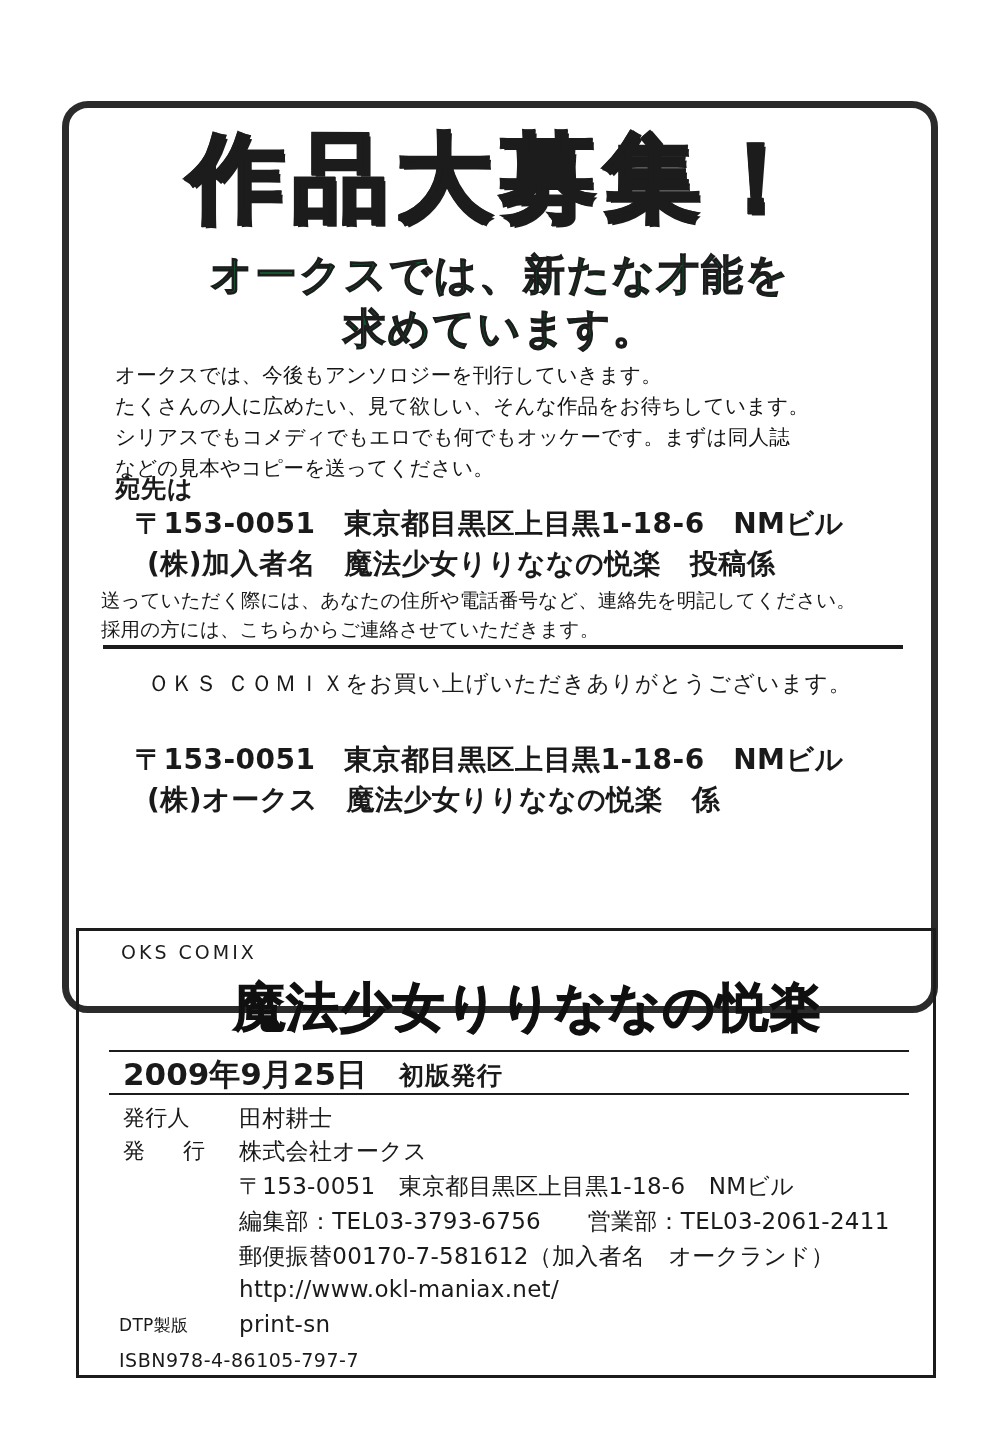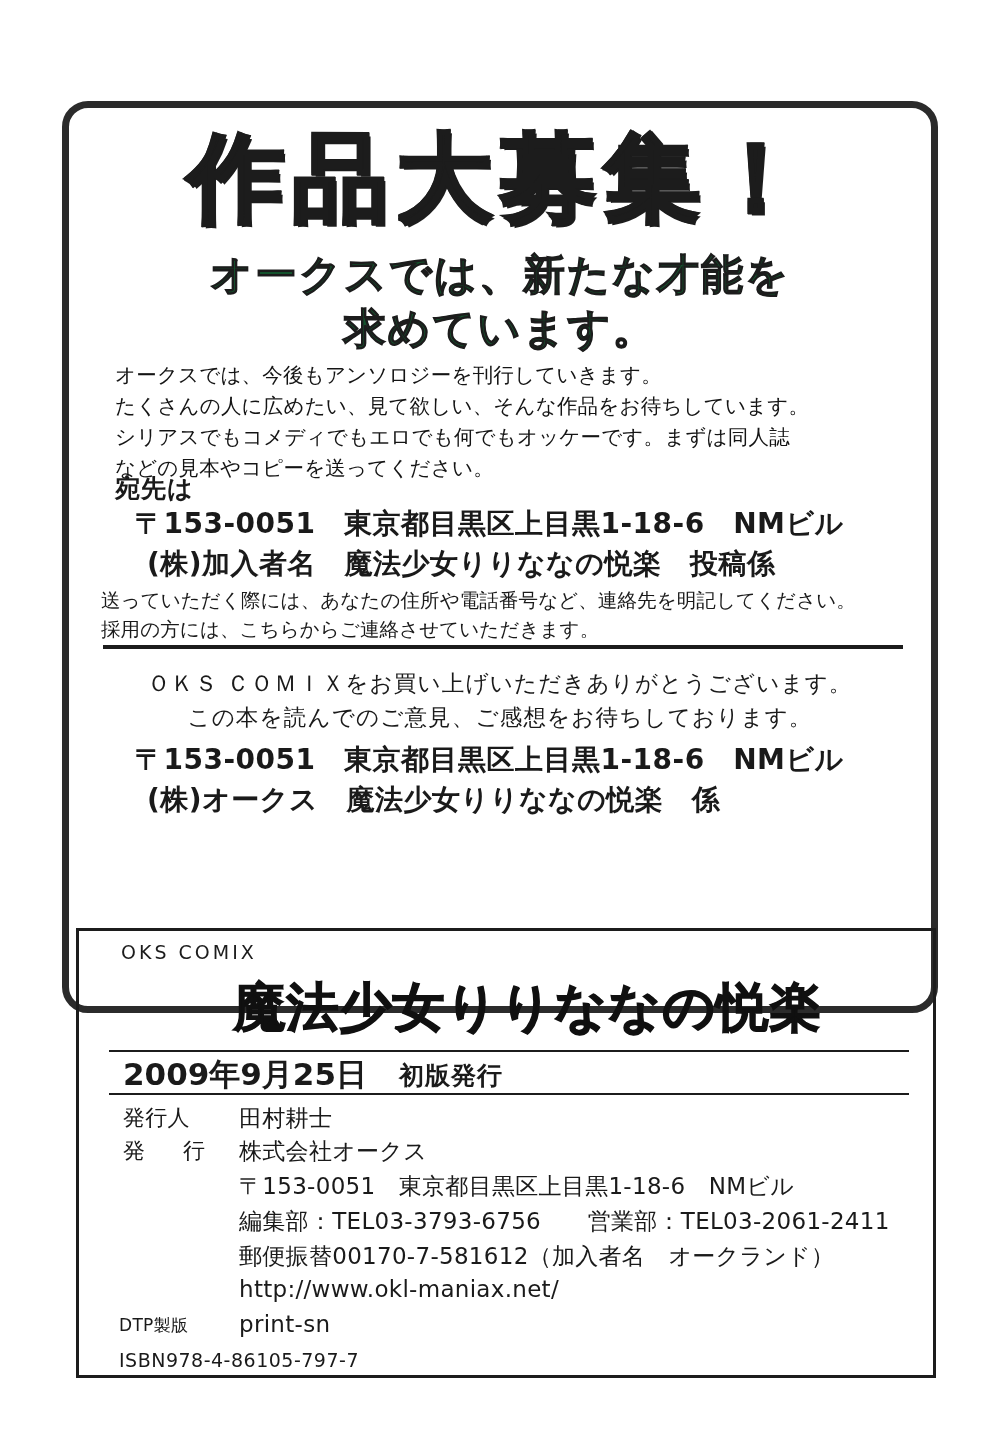--- a/index.html
+++ b/index.html
@@ -269,21 +269,20 @@
 
   <div class="note-block">
     <div>送っていただく際には、あなたの住所や電話番号など、連絡先を明記してください。</div>
     <div>採用の方には、こちらからご連絡させていただきます。</div>
   </div>
 
   <div class="hr-thick"></div>
 
   <div class="thanks-block">
     <div>ＯＫＳ ＣＯＭＩＸをお買い上げいただきありがとうございます。</div>
-    <div>この本を読んでのご意見、ご感想をお待ちしております。</div>
   </div>
 
   <div class="addr-big2">
     <div>〒153-0051　東京都目黒区上目黒1-18-6　NMビル</div>
     <div class="line2">(株)オークス　魔法少女りりななの悦楽　係</div>
   </div>
 
 </div>
 
 <div class="colophon">

